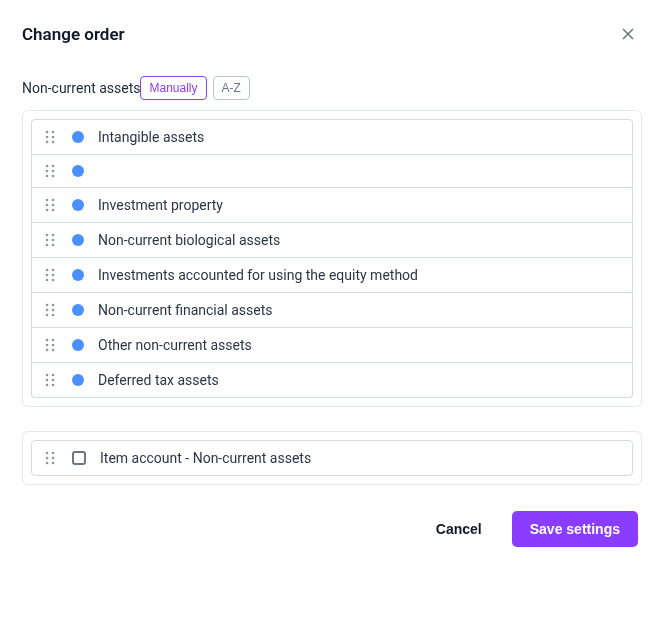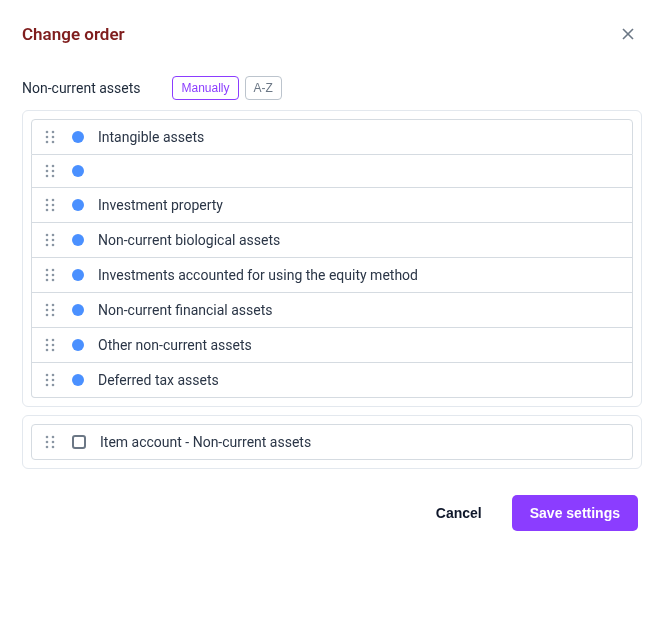--- a/index.html
+++ b/index.html
@@ -16,21 +16,21 @@
     }
     .header {
       display: flex;
       justify-content: space-between;
       align-items: center;
       margin-bottom: 28px;
     }
     .title {
       font-size: 17px;
       font-weight: 600;
-      color: #7f1d1d;
+      color: #0f172a;
     }
     .close-btn {
       background: none;
       border: none;
       cursor: pointer;
       padding: 6px;
       color: #6b7785;
       display: flex;
       align-items: center;
       justify-content: center;
@@ -41,41 +41,40 @@
       align-items: center;
       margin-bottom: 10px;
     }
     .section-label {
       font-size: 14px;
       color: #1e2a3a;
     }
     .sort-toggle {
       display: flex;
       gap: 6px;
-      margin-left: 32px;
     }
     .sort-btn {
       border: 1px solid #bcc4cd;
       background: #fff;
       border-radius: 4px;
       padding: 2px 8px;
       font-size: 12px;
       color: #6b7785;
       cursor: pointer;
       line-height: 18px;
     }
     .sort-btn.active {
       border-color: #8b3dff;
       color: #8b3dff;
     }
     .list-container {
       border: 1px solid #e3e8ee;
       border-radius: 6px;
       padding: 8px;
-      margin-bottom: 8px;
+      margin-bottom: 24px;
     }
     .row {
       display: flex;
       align-items: center;
       border: 1px solid #d5dbe1;
       background: #fff;
       padding: 9px 10px;
       gap: 14px;
     }
     .row + .row {

